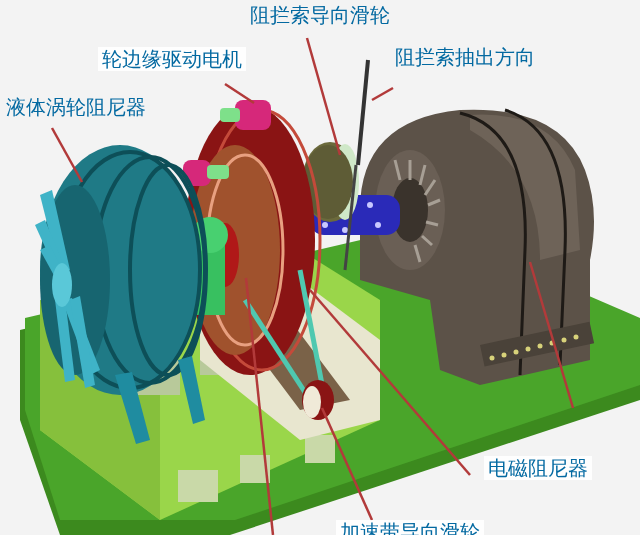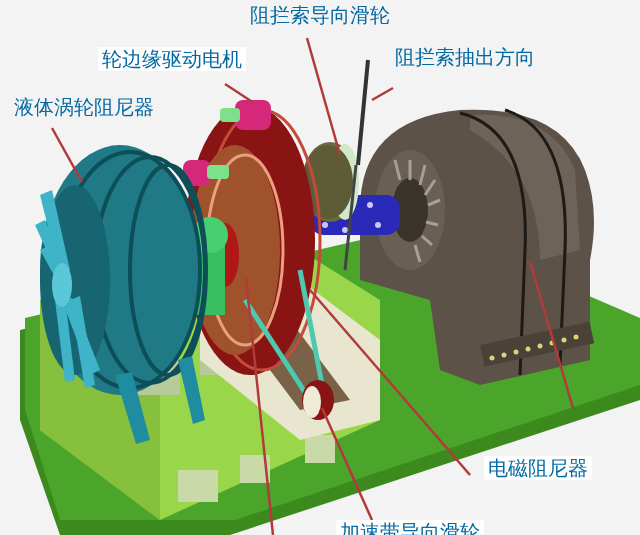--- a/index.html
+++ b/index.html
@@ -119,16 +119,16 @@
       <line x1="530" y1="262" x2="573" y2="408"></line>
       <line x1="310" y1="290" x2="470" y2="475"></line>
       <line x1="246" y1="278" x2="273" y2="535"></line>
       <line x1="322" y1="408" x2="372" y2="520"></line>
     </g>
   </svg>
 
   <div class="label" style="left:250px;top:5px;">阻拦索导向滑轮</div>
   <div class="label bg" style="left:98px;top:47px;">轮边缘驱动电机</div>
   <div class="label" style="left:395px;top:47px;">阻拦索抽出方向</div>
-  <div class="label" style="left:14px;top:97px;">液体涡轮阻尼器</div>
+  <div class="label" style="left:6px;top:97px;">液体涡轮阻尼器</div>
   <div class="label bg" style="left:484px;top:456px;">电磁阻尼器</div>
   <div class="label bg" style="left:336px;top:520px;">加速带导向滑轮</div>
 </div>
 
 </body></html>

